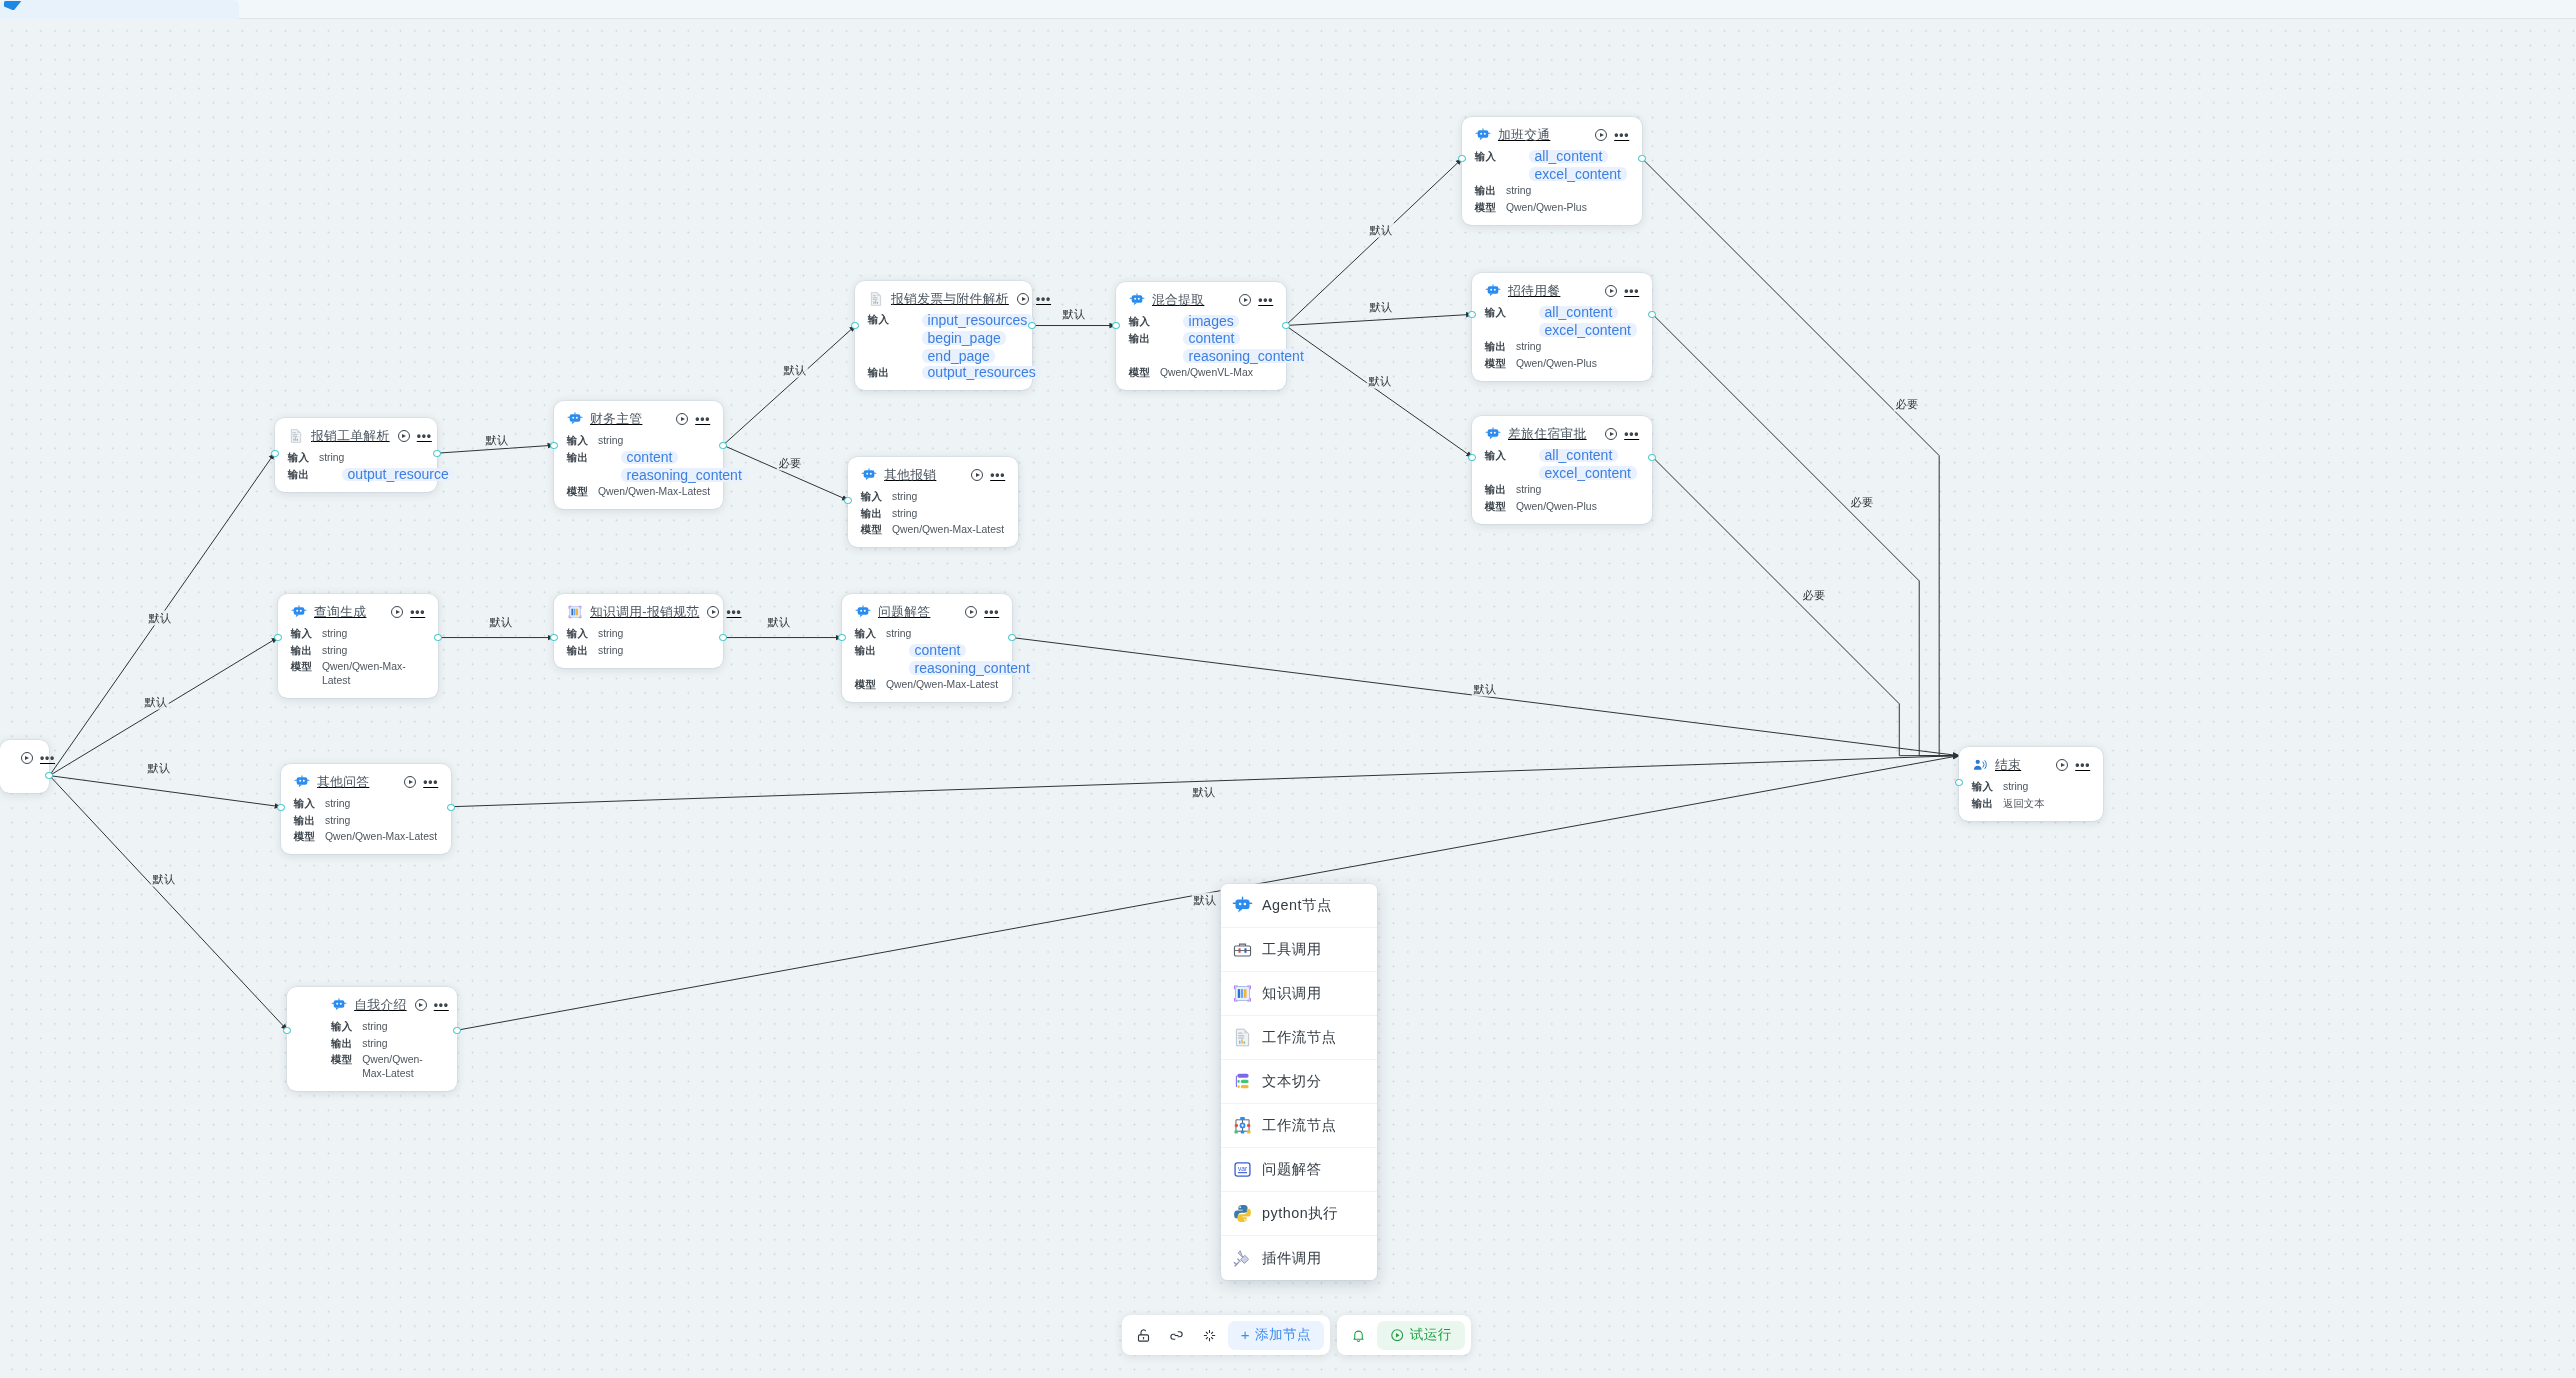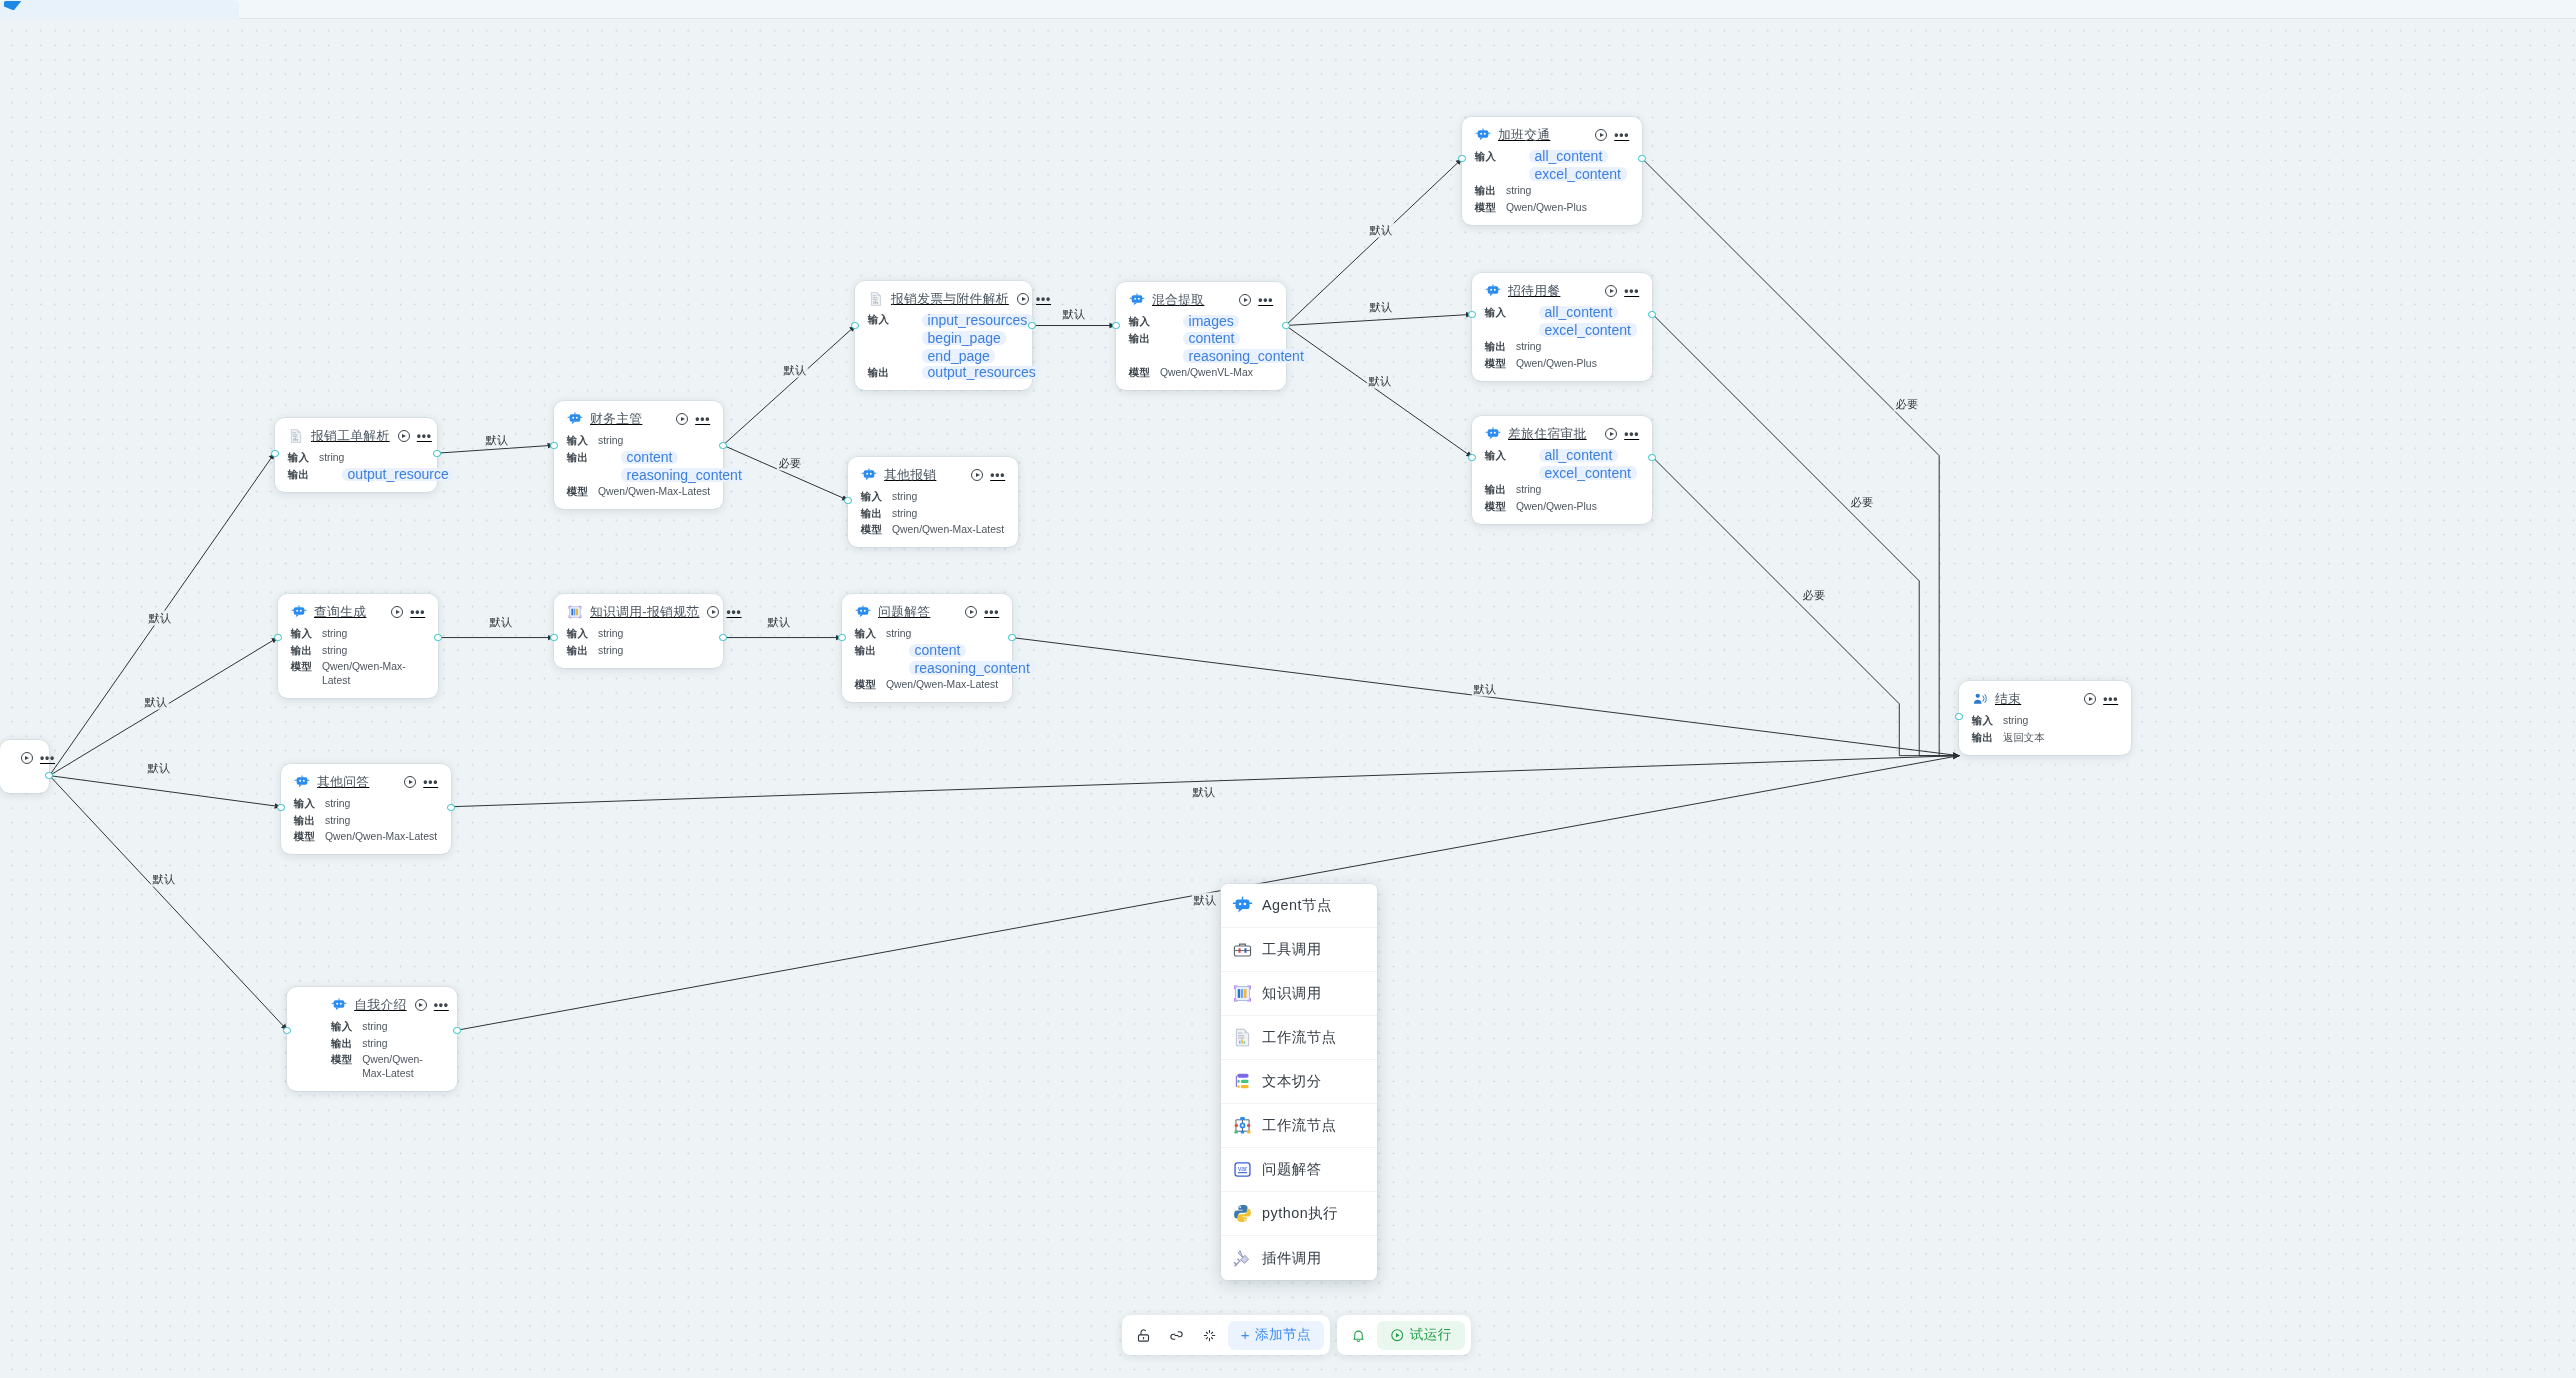--- a/index.html
+++ b/index.html
@@ -668,21 +668,21 @@
           <div class="row">
             <span class="lab">模型</span>
             <span class="vals">
               <span class="plain">Qwen/Qwen-Max-Latest</span>
             </span>
           </div>
         </div>
         <span class="port in" style="top:40px"></span>
         <span class="port out" style="top:40px"></span>
       </div>
-      <div class="node" style="left: 1959px; top: 662px; width: 172px; min-height: 61px;">
+      <div class="node" style="left: 1959px; top: 728px; width: 144px; min-height: 61px;">
         <div class="node-head">
           <span class="node-icon">
             <svg width="16" height="16" viewBox="0 0 24 24">
       <circle cx="8.6" cy="7.2" r="3.2" fill="#2b7ad1"></circle>
       <path d="M2.8 19c0-3.6 2.6-6 5.8-6s5.8 2.4 5.8 6z" fill="#2b7ad1"></path>
       <path d="M16.6 7.4a6 6 0 0 1 0 8M19.4 5.4a9 9 0 0 1 0 12" stroke="#2b7ad1" stroke-width="1.5" fill="none" stroke-linecap="round"></path>
             </svg>
           </span>
           <span class="node-title">结束</span>
           <span class="node-ctl">

